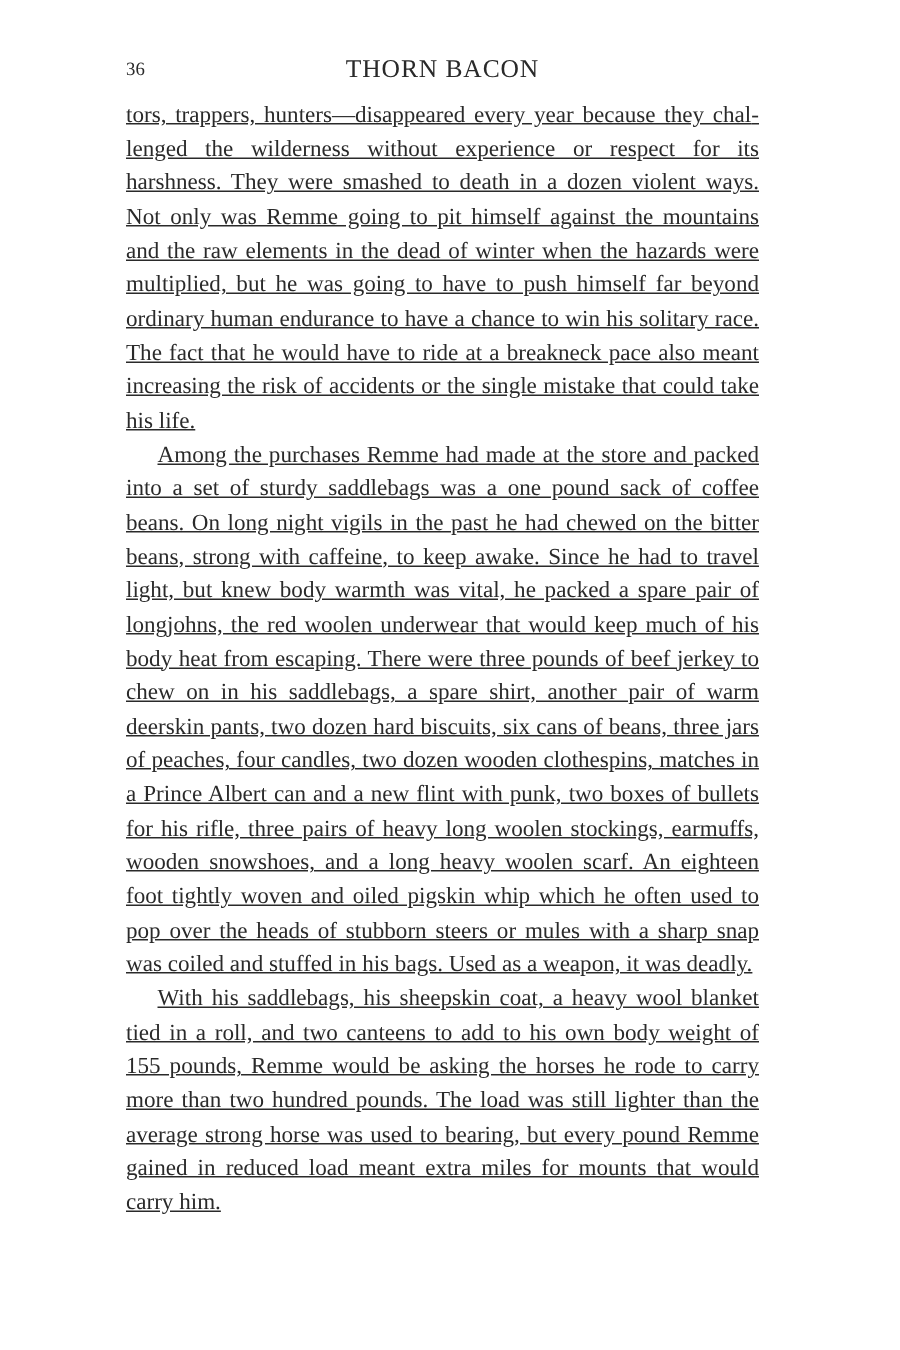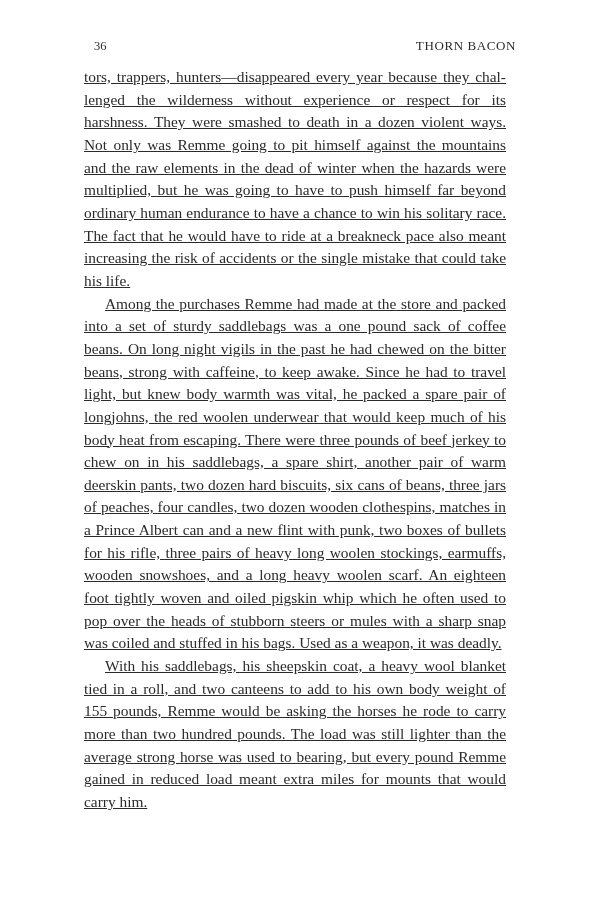--- a/index.html
+++ b/index.html
@@ -11,38 +11,38 @@
       width: 600px;
       height: 900px;
       position: relative;
       overflow: hidden;
       font-family: "Liberation Serif", "DejaVu Serif", serif;
       color: #2a2a2a;
     }
     .running-head {
       position: absolute;
       top: 37px;
-      left: 94px;
+      left: 84px;
       width: 422px;
       height: 18px;
       font-size: 12.5px;
       line-height: 18px;
     }
     .page-number {
       position: absolute;
       left: 0;
       top: 0;
     }
     .running-title {
       position: absolute;
       left: 0;
       right: 0;
-      text-align: right;
+      text-align: center;
       letter-spacing: 0.6px;
-      font-size: 13px;
+      font-size: 17px;
     }
     .body-text {
       position: absolute;
       top: 66px;
       left: 84px;
       width: 422px;
       font-size: 15.4px;
       line-height: 22.65px;
     }
     .body-text p {

